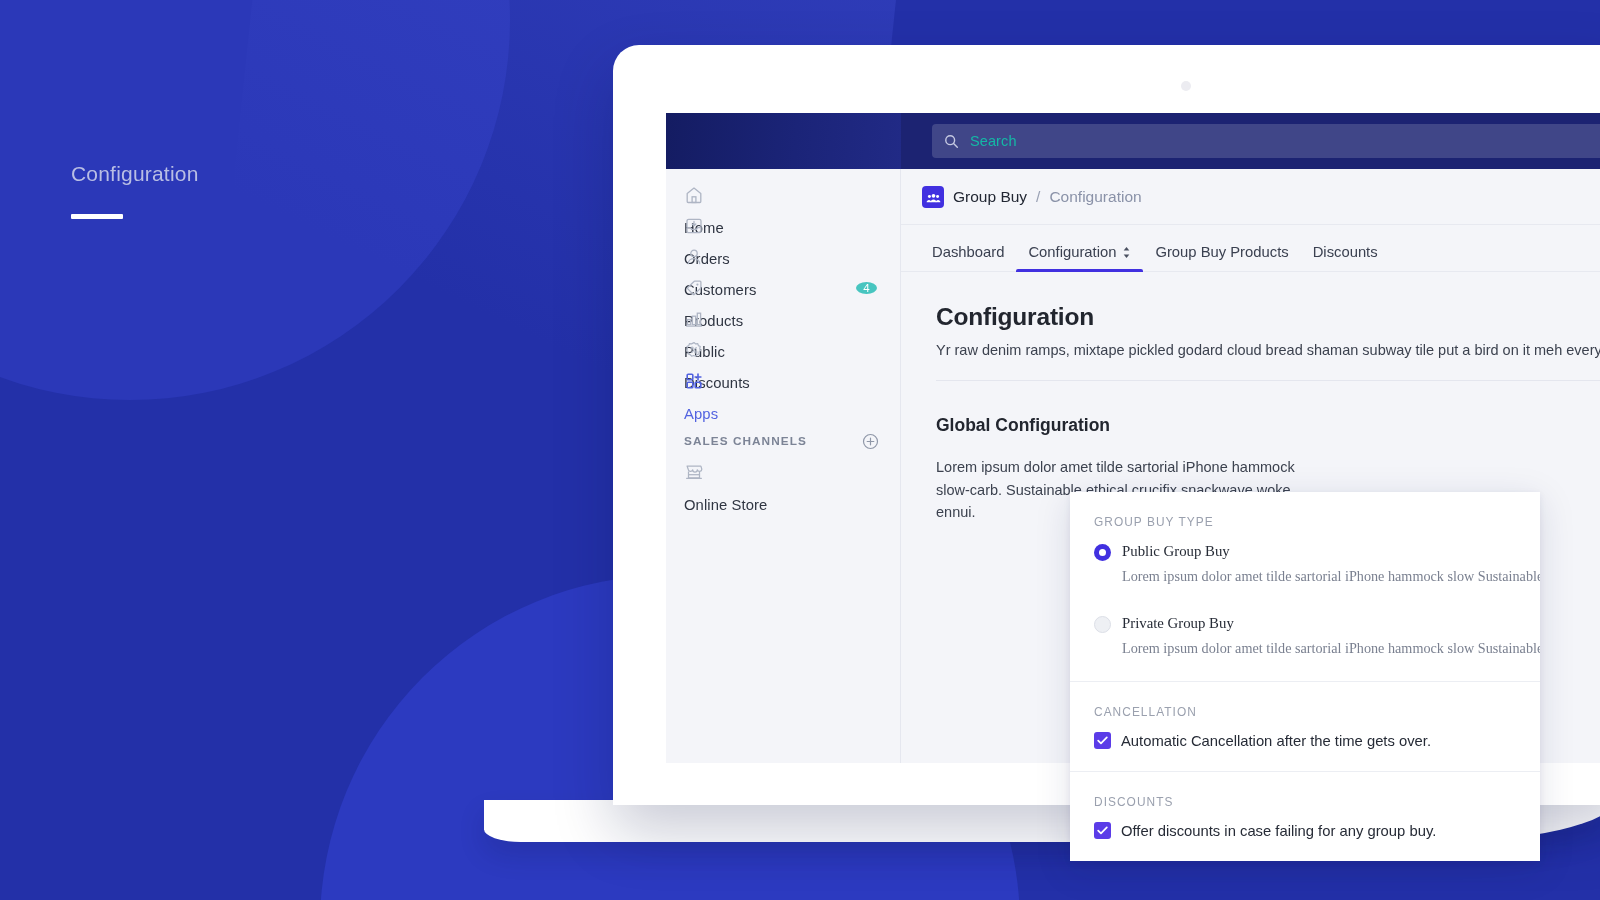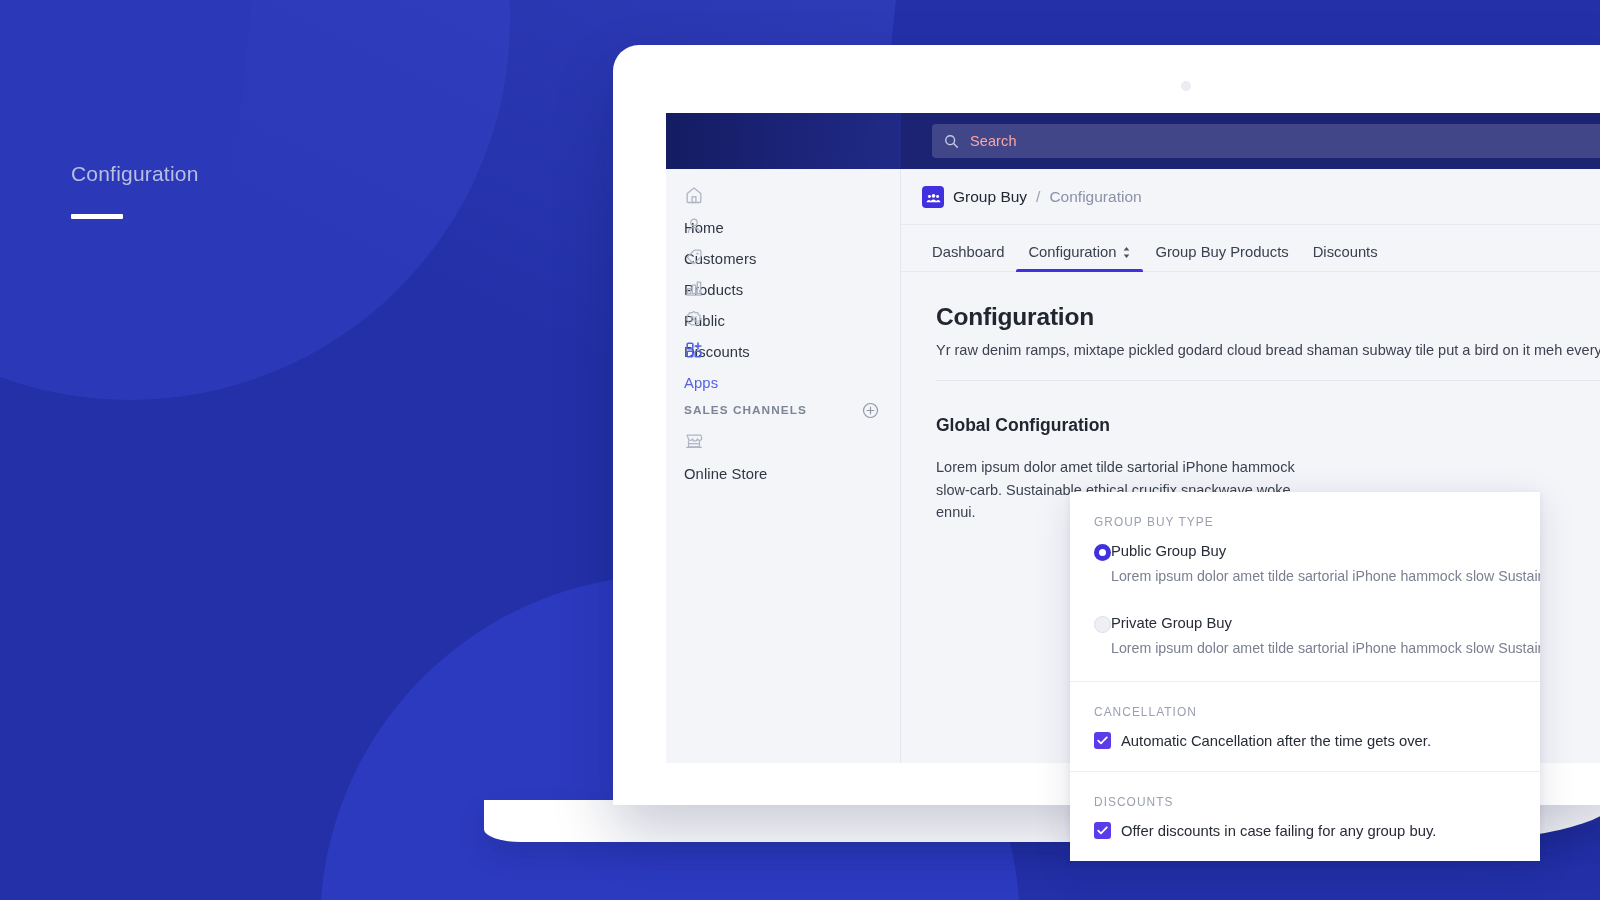--- a/index.html
+++ b/index.html
@@ -123,21 +123,21 @@
     background: rgba(255,255,255,.16);
     border-radius: 4px;
     display: flex;
     align-items: center;
     padding: 0 12px;
     gap: 11px;
   }
   #search-box .mag { flex: 0 0 auto; display: block; }
   #search-input-text {
     font-size: 14.5px;
-    color: #fca5a5;
+    color: #14b8a6;
     letter-spacing: .1px;
   }
 
   
   #app-body { display: flex; height: 594px; }
 
   
   #sidebar {
     flex: 0 0 235px;
     background: #f4f5f9;
@@ -286,21 +286,21 @@
     overflow: hidden;
   }
   .card-section { padding: 23px 24px 22px 24px; }
   .card-section + .card-section { border-top: 1px solid #eceef3; }
   .card-kicker {
     font-size: 11.9px;
     letter-spacing: 1.05px;
     color: #9aa0ae;
     margin-bottom: 13px;
   }
-  .radio-row { display: flex; align-items: flex-start; }
+  .radio-row { display: flex; gap: 11px; align-items: flex-start; font-family: Liberation Serif, serif; }
   .radio-row + .radio-row { margin-top: 27px; }
   .radio-outer {
     flex: 0 0 17px;
     width: 17px; height: 17px;
     border-radius: 50%;
     margin-top: 2px;
     position: relative;
   }
   .radio-outer.on { background: #4130e0; }
   .radio-outer.on::after {
@@ -369,20 +369,29 @@
       <div id="sidebar">
 
         <div class="nav-item">
           <svg class="ico" viewBox="0 0 20 20">
             <path d="M3.2 8.4 10 3.1l6.8 5.3v8.2a.9.9 0 0 1-.9.9H4.1a.9.9 0 0 1-.9-.9z" fill="none" stroke="#aeb5c4" stroke-width="1.3" stroke-linejoin="round"></path>
             <rect x="8.1" y="11.8" width="3.8" height="5.7" fill="none" stroke="#aeb5c4" stroke-width="1.3"></rect>
           </svg>
           <span class="lbl">Home</span>
         </div>
 
+        <div class="nav-item">
+          <svg class="ico" viewBox="0 0 20 20">
+            <rect x="3" y="3.3" width="14" height="13.4" rx="1.6" fill="none" stroke="#aeb5c4" stroke-width="1.3"></rect>
+            <path d="M3.2 11.7h3.3l1 1.7h5l1-1.7h3.3" fill="none" stroke="#aeb5c4" stroke-width="1.3" stroke-linejoin="round"></path>
+            <path d="M10 5.4v4.3M8.2 8l1.8 1.9L11.8 8" fill="none" stroke="#aeb5c4" stroke-width="1.3" stroke-linecap="round" stroke-linejoin="round"></path>
+          </svg>
+          <span class="lbl">Orders</span>
+          <span class="nav-badge">4</span>
+        </div>
 
         <div class="nav-item">
           <svg class="ico" viewBox="0 0 20 20">
             <circle cx="10" cy="6.4" r="3.2" fill="none" stroke="#aeb5c4" stroke-width="1.3"></circle>
             <path d="M4.3 16.7c0-3.1 2.6-5 5.7-5s5.7 1.9 5.7 5" fill="none" stroke="#aeb5c4" stroke-width="1.3" stroke-linecap="round"></path>
           </svg>
           <span class="lbl">Customers</span>
         </div>
 
         <div class="nav-item">

